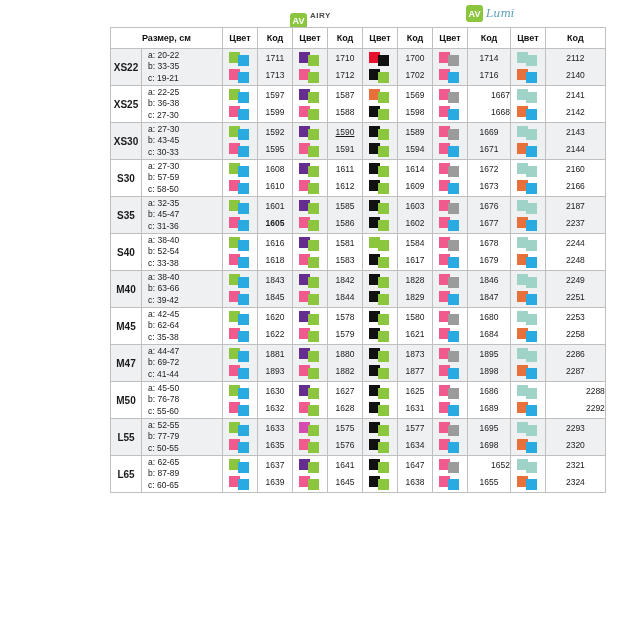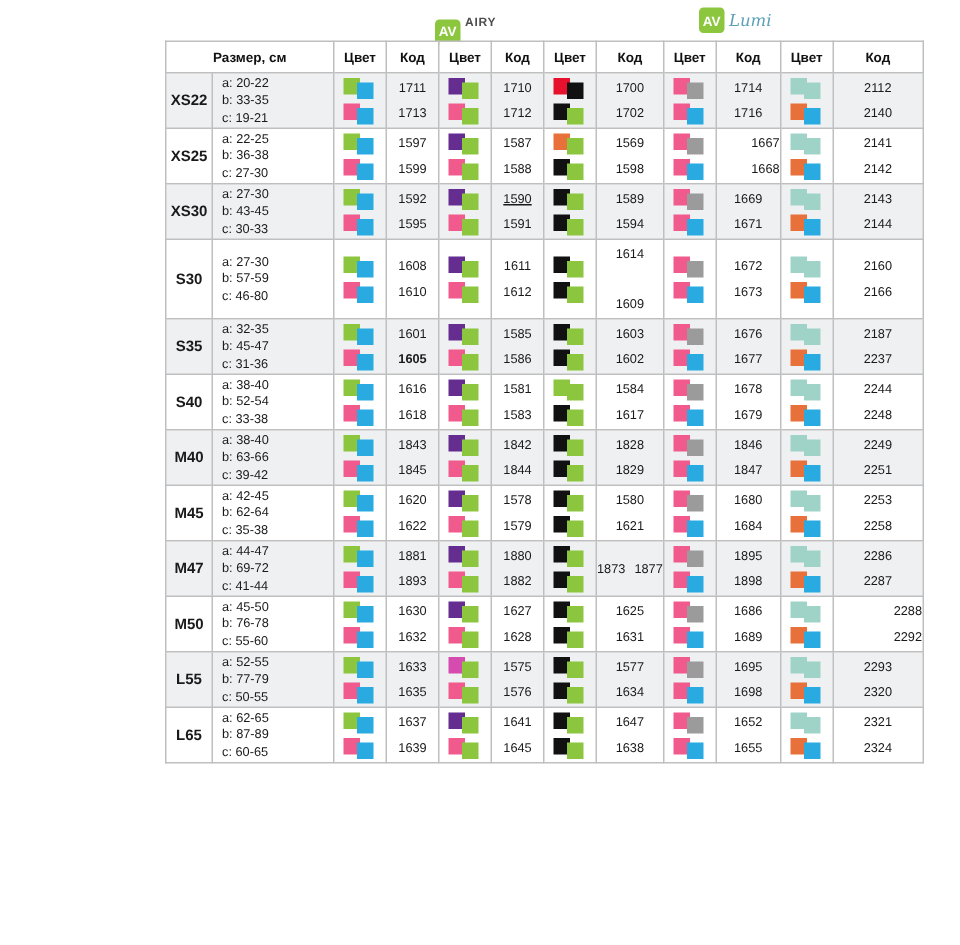--- a/index.html
+++ b/index.html
@@ -400,21 +400,21 @@
               <div style="height: 11px; line-height: 11px;">2143</div>
               <div style="height: 11px; line-height: 11px;">2144</div>
             </div>
           </td>
         </tr>
         <tr class="row-plain">
           <td class="size-cell">S30</td>
           <td class="meas-cell">
             <div>a: 27-30</div>
             <div>b: 57-59</div>
-            <div>c: 46-80</div>
+            <div>c: 58-50</div>
           </td>
           <td class="color-cell">
             <div style="display: flex; flex-direction: column; align-items: center; gap: 4px; padding: 3px 0px;">
               <div class="swatches" style="width: 22px; height: 13px; position: relative;">
                 <div style="position: absolute; left: 0px; top: 0px; width: 11px; height: 11px; background: rgb(140, 198, 63);"></div>
                 <div style="position: absolute; left: 9px; top: 3px; width: 11px; height: 11px; background: rgb(41, 171, 226);"></div>
               </div>
               <div class="swatches" style="width: 22px; height: 13px; position: relative;">
                 <div style="position: absolute; left: 0px; top: 0px; width: 11px; height: 11px; background: rgb(241, 90, 140);"></div>
                 <div style="position: absolute; left: 9px; top: 3px; width: 11px; height: 11px; background: rgb(41, 171, 226);"></div>
@@ -451,21 +451,21 @@
                 <div style="position: absolute; left: 0px; top: 0px; width: 11px; height: 11px; background: rgb(17, 17, 17);"></div>
                 <div style="position: absolute; left: 9px; top: 3px; width: 11px; height: 11px; background: rgb(140, 198, 63);"></div>
               </div>
               <div class="swatches" style="width: 22px; height: 13px; position: relative;">
                 <div style="position: absolute; left: 0px; top: 0px; width: 11px; height: 11px; background: rgb(17, 17, 17);"></div>
                 <div style="position: absolute; left: 9px; top: 3px; width: 11px; height: 11px; background: rgb(140, 198, 63);"></div>
               </div>
             </div>
           </td>
           <td class="code-cell">
-            <div style="display: flex; flex-direction: column; gap: 22px; padding: 4px 0px;">
+            <div style="display: flex; flex-direction: column; gap: 6px; padding: 4px 0px;">
               <div style="height: 11px; line-height: 11px;">1614</div>
               <div style="height: 11px; line-height: 11px;">1609</div>
             </div>
           </td>
           <td class="color-cell">
             <div style="display: flex; flex-direction: column; align-items: center; gap: 4px; padding: 3px 0px;">
               <div class="swatches" style="width: 22px; height: 13px; position: relative;">
                 <div style="position: absolute; left: 0px; top: 0px; width: 11px; height: 11px; background: rgb(241, 90, 140);"></div>
                 <div style="position: absolute; left: 9px; top: 3px; width: 11px; height: 11px; background: rgb(155, 155, 155);"></div>
               </div>
@@ -941,21 +941,21 @@
                 <div style="position: absolute; left: 0px; top: 0px; width: 11px; height: 11px; background: rgb(17, 17, 17);"></div>
                 <div style="position: absolute; left: 9px; top: 3px; width: 11px; height: 11px; background: rgb(140, 198, 63);"></div>
               </div>
               <div class="swatches" style="width: 22px; height: 13px; position: relative;">
                 <div style="position: absolute; left: 0px; top: 0px; width: 11px; height: 11px; background: rgb(17, 17, 17);"></div>
                 <div style="position: absolute; left: 9px; top: 3px; width: 11px; height: 11px; background: rgb(140, 198, 63);"></div>
               </div>
             </div>
           </td>
           <td class="code-cell">
-            <div style="display: flex; flex-direction: row; gap: 6px; padding: 4px 0px; text-align: right;">
+            <div style="display: flex; flex-direction: column; gap: 6px; padding: 4px 0px;">
               <div style="height: 11px; line-height: 11px;">1873</div>
               <div style="height: 11px; line-height: 11px;">1877</div>
             </div>
           </td>
           <td class="color-cell">
             <div style="display: flex; flex-direction: column; align-items: center; gap: 4px; padding: 3px 0px;">
               <div class="swatches" style="width: 22px; height: 13px; position: relative;">
                 <div style="position: absolute; left: 0px; top: 0px; width: 11px; height: 11px; background: rgb(241, 90, 140);"></div>
                 <div style="position: absolute; left: 9px; top: 3px; width: 11px; height: 11px; background: rgb(155, 155, 155);"></div>
               </div>
@@ -1254,21 +1254,21 @@
                 <div style="position: absolute; left: 9px; top: 3px; width: 11px; height: 11px; background: rgb(155, 155, 155);"></div>
               </div>
               <div class="swatches" style="width: 22px; height: 13px; position: relative;">
                 <div style="position: absolute; left: 0px; top: 0px; width: 11px; height: 11px; background: rgb(241, 90, 140);"></div>
                 <div style="position: absolute; left: 9px; top: 3px; width: 11px; height: 11px; background: rgb(41, 171, 226);"></div>
               </div>
             </div>
           </td>
           <td class="code-cell">
             <div style="display: flex; flex-direction: column; gap: 6px; padding: 4px 0px;">
-              <div style="height: 11px; line-height: 11px;">1652</div>
+              <div style="height: 11px; line-height: 11px; text-align: right;">1652</div>
               <div style="height: 11px; line-height: 11px;">1655</div>
             </div>
           </td>
           <td class="color-cell">
             <div style="display: flex; flex-direction: column; align-items: center; gap: 4px; padding: 3px 0px;">
               <div class="swatches" style="width: 22px; height: 13px; position: relative;">
                 <div style="position: absolute; left: 0px; top: 0px; width: 11px; height: 11px; background: rgb(159, 211, 199);"></div>
                 <div style="position: absolute; left: 9px; top: 3px; width: 11px; height: 11px; background: rgb(159, 211, 199);"></div>
               </div>
               <div class="swatches" style="width: 22px; height: 13px; position: relative;">

